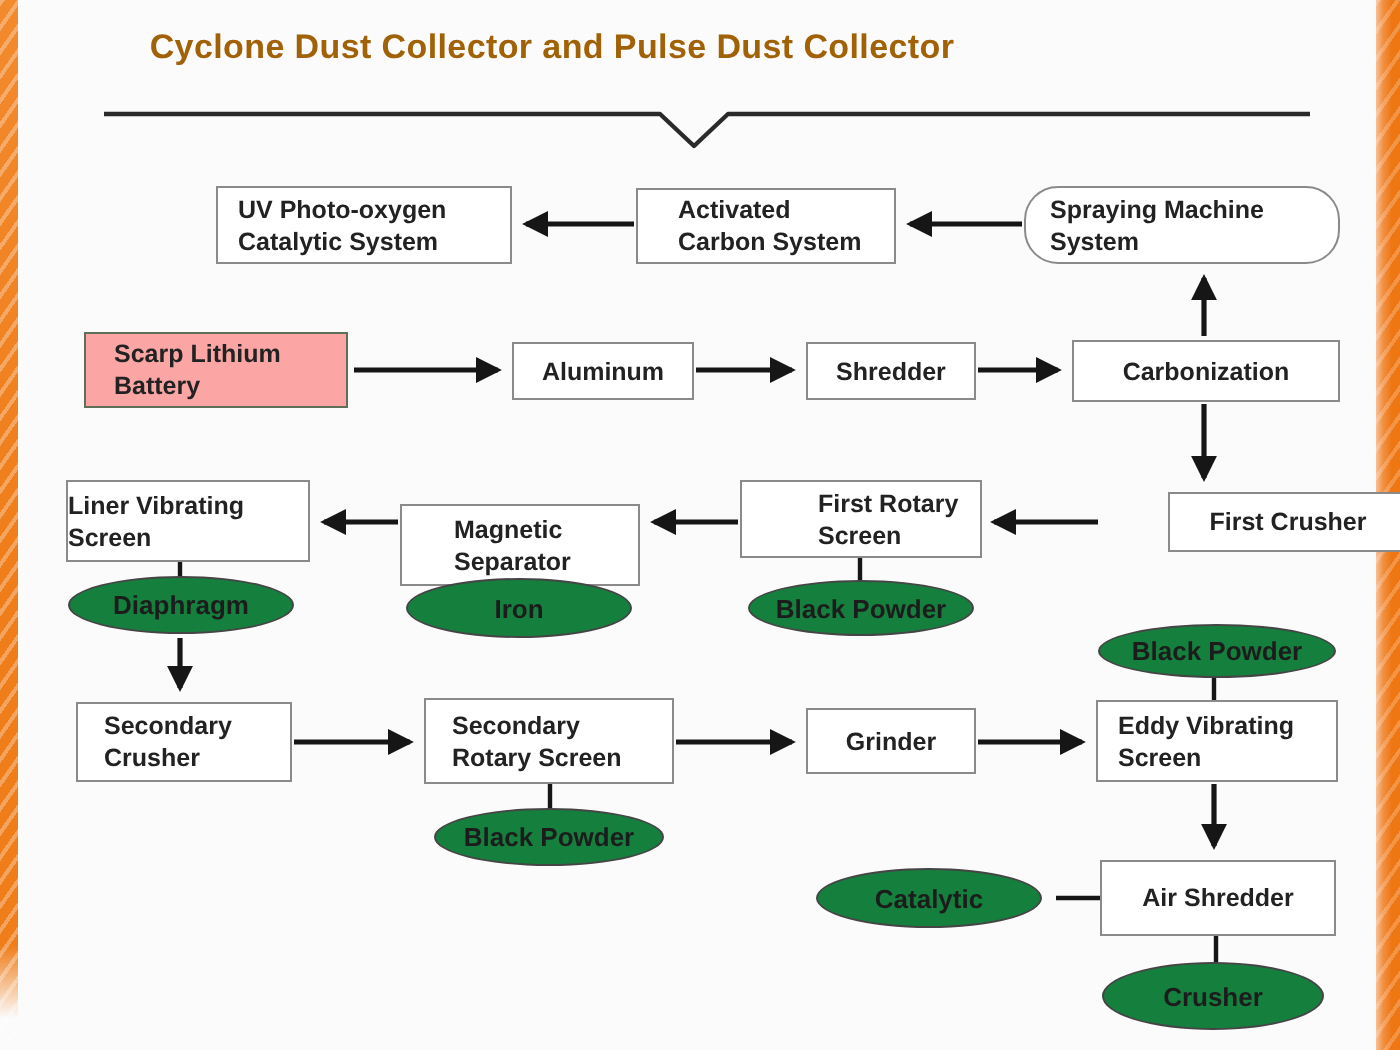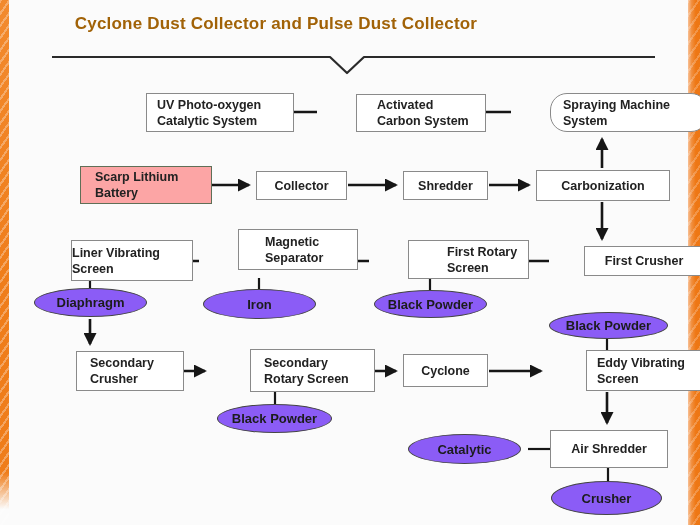--- a/index.html
+++ b/index.html
@@ -27,26 +27,26 @@
     letter-spacing:.2px;
   }
   .svg-layer{position:absolute;left:0;top:0;z-index:1;pointer-events:none;}
   .node{
     position:absolute;z-index:2;box-sizing:border-box;
     background:#ffffff;border:1.6px solid #8a8a8a;
     display:flex;align-items:center;
     font-size:12.5px;font-weight:bold;color:#222222;line-height:1.28;
     white-space:pre-line;
   }
-  .node.left{justify-content:flex-start;text-align:left;margin-left:38px;}
+  .node.left{justify-content:flex-start;text-align:left;}
   .node.center{justify-content:center;text-align:center;}
   .node.green{background:#fca5a5;border-color:#5f6f57;}
   .ellipse{
     position:absolute;z-index:2;box-sizing:border-box;
-    background:#8b5cf6;border:1.7px solid #454545;border-radius:50%;
+    background:#15803d;border:1.7px solid #454545;border-radius:50%;
     display:flex;align-items:center;justify-content:center;
     font-size:13px;font-weight:bold;color:#1c1c1c;white-space:nowrap;
   }
 </style>
 </head>
 <body>
 
 <div class="edge edge-left"></div>
 <div class="edge edge-right"></div>
 
@@ -92,42 +92,42 @@
 
 <div class="node left" style="left:108px;top:93px;width:148px;height:39px;padding-left:10px;">UV Photo-oxygen
 Catalytic System</div>
 <div class="node left" style="left:318px;top:94px;width:130px;height:38px;padding-left:20px;">Activated
 Carbon System</div>
 <div class="node left" style="left:512px;top:93px;width:158px;height:39px;padding-left:12px;border-radius:17px;">Spraying Machine
 System</div>
 
 <div class="node left green" style="left:42px;top:166px;width:132px;height:38px;padding-left:14px;">Scarp Lithium
 Battery</div>
-<div class="node center" style="left:256px;top:171px;width:91px;height:29px;">Collector</div>
+<div class="node center" style="left:256px;top:171px;width:91px;height:29px;">Aluminum</div>
 <div class="node center" style="left:403px;top:171px;width:85px;height:29px;">Shredder</div>
 <div class="node center" style="left:536px;top:170px;width:134px;height:31px;">Carbonization</div>
 
 <div class="node left" style="left:33px;top:240px;width:122px;height:41px;padding-left:0;">Liner Vibrating
 Screen</div>
-<div class="node left" style="left:200px;top:229px;width:120px;height:41px;padding-left:26px;">Magnetic
+<div class="node left" style="left:200px;top:252px;width:120px;height:41px;padding-left:26px;">Magnetic
 Separator</div>
 <div class="node left" style="left:370px;top:240px;width:121px;height:39px;padding-left:38px;">First Rotary
 Screen</div>
 <div class="node center" style="left:550px;top:246px;width:120px;height:30px;margin-left:34px;">First Crusher</div>
 
 <div class="ellipse" style="left:34px;top:288px;width:113px;height:29px;">Diaphragm</div>
 <div class="ellipse" style="left:203px;top:289px;width:113px;height:30px;">Iron</div>
 <div class="ellipse" style="left:374px;top:290px;width:113px;height:28px;">Black Powder</div>
 <div class="ellipse" style="left:549px;top:312px;width:119px;height:27px;">Black Powder</div>
 
 <div class="node left" style="left:38px;top:351px;width:108px;height:40px;padding-left:13px;">Secondary
 Crusher</div>
 <div class="node left" style="left:212px;top:349px;width:125px;height:43px;padding-left:13px;">Secondary
 Rotary Screen</div>
-<div class="node center" style="left:403px;top:354px;width:85px;height:33px;">Cyclone</div>
+<div class="node center" style="left:403px;top:354px;width:85px;height:33px;">Grinder</div>
 <div class="node left" style="left:548px;top:350px;width:121px;height:41px;padding-left:10px;">Eddy Vibrating
 Screen</div>
 
 <div class="ellipse" style="left:217px;top:404px;width:115px;height:29px;">Black Powder</div>
 
 <div class="ellipse" style="left:408px;top:434px;width:113px;height:30px;">Catalytic</div>
 <div class="node center" style="left:550px;top:430px;width:118px;height:38px;">Air Shredder</div>
 <div class="ellipse" style="left:551px;top:481px;width:111px;height:34px;">Crusher</div>
 
 </body></html>

